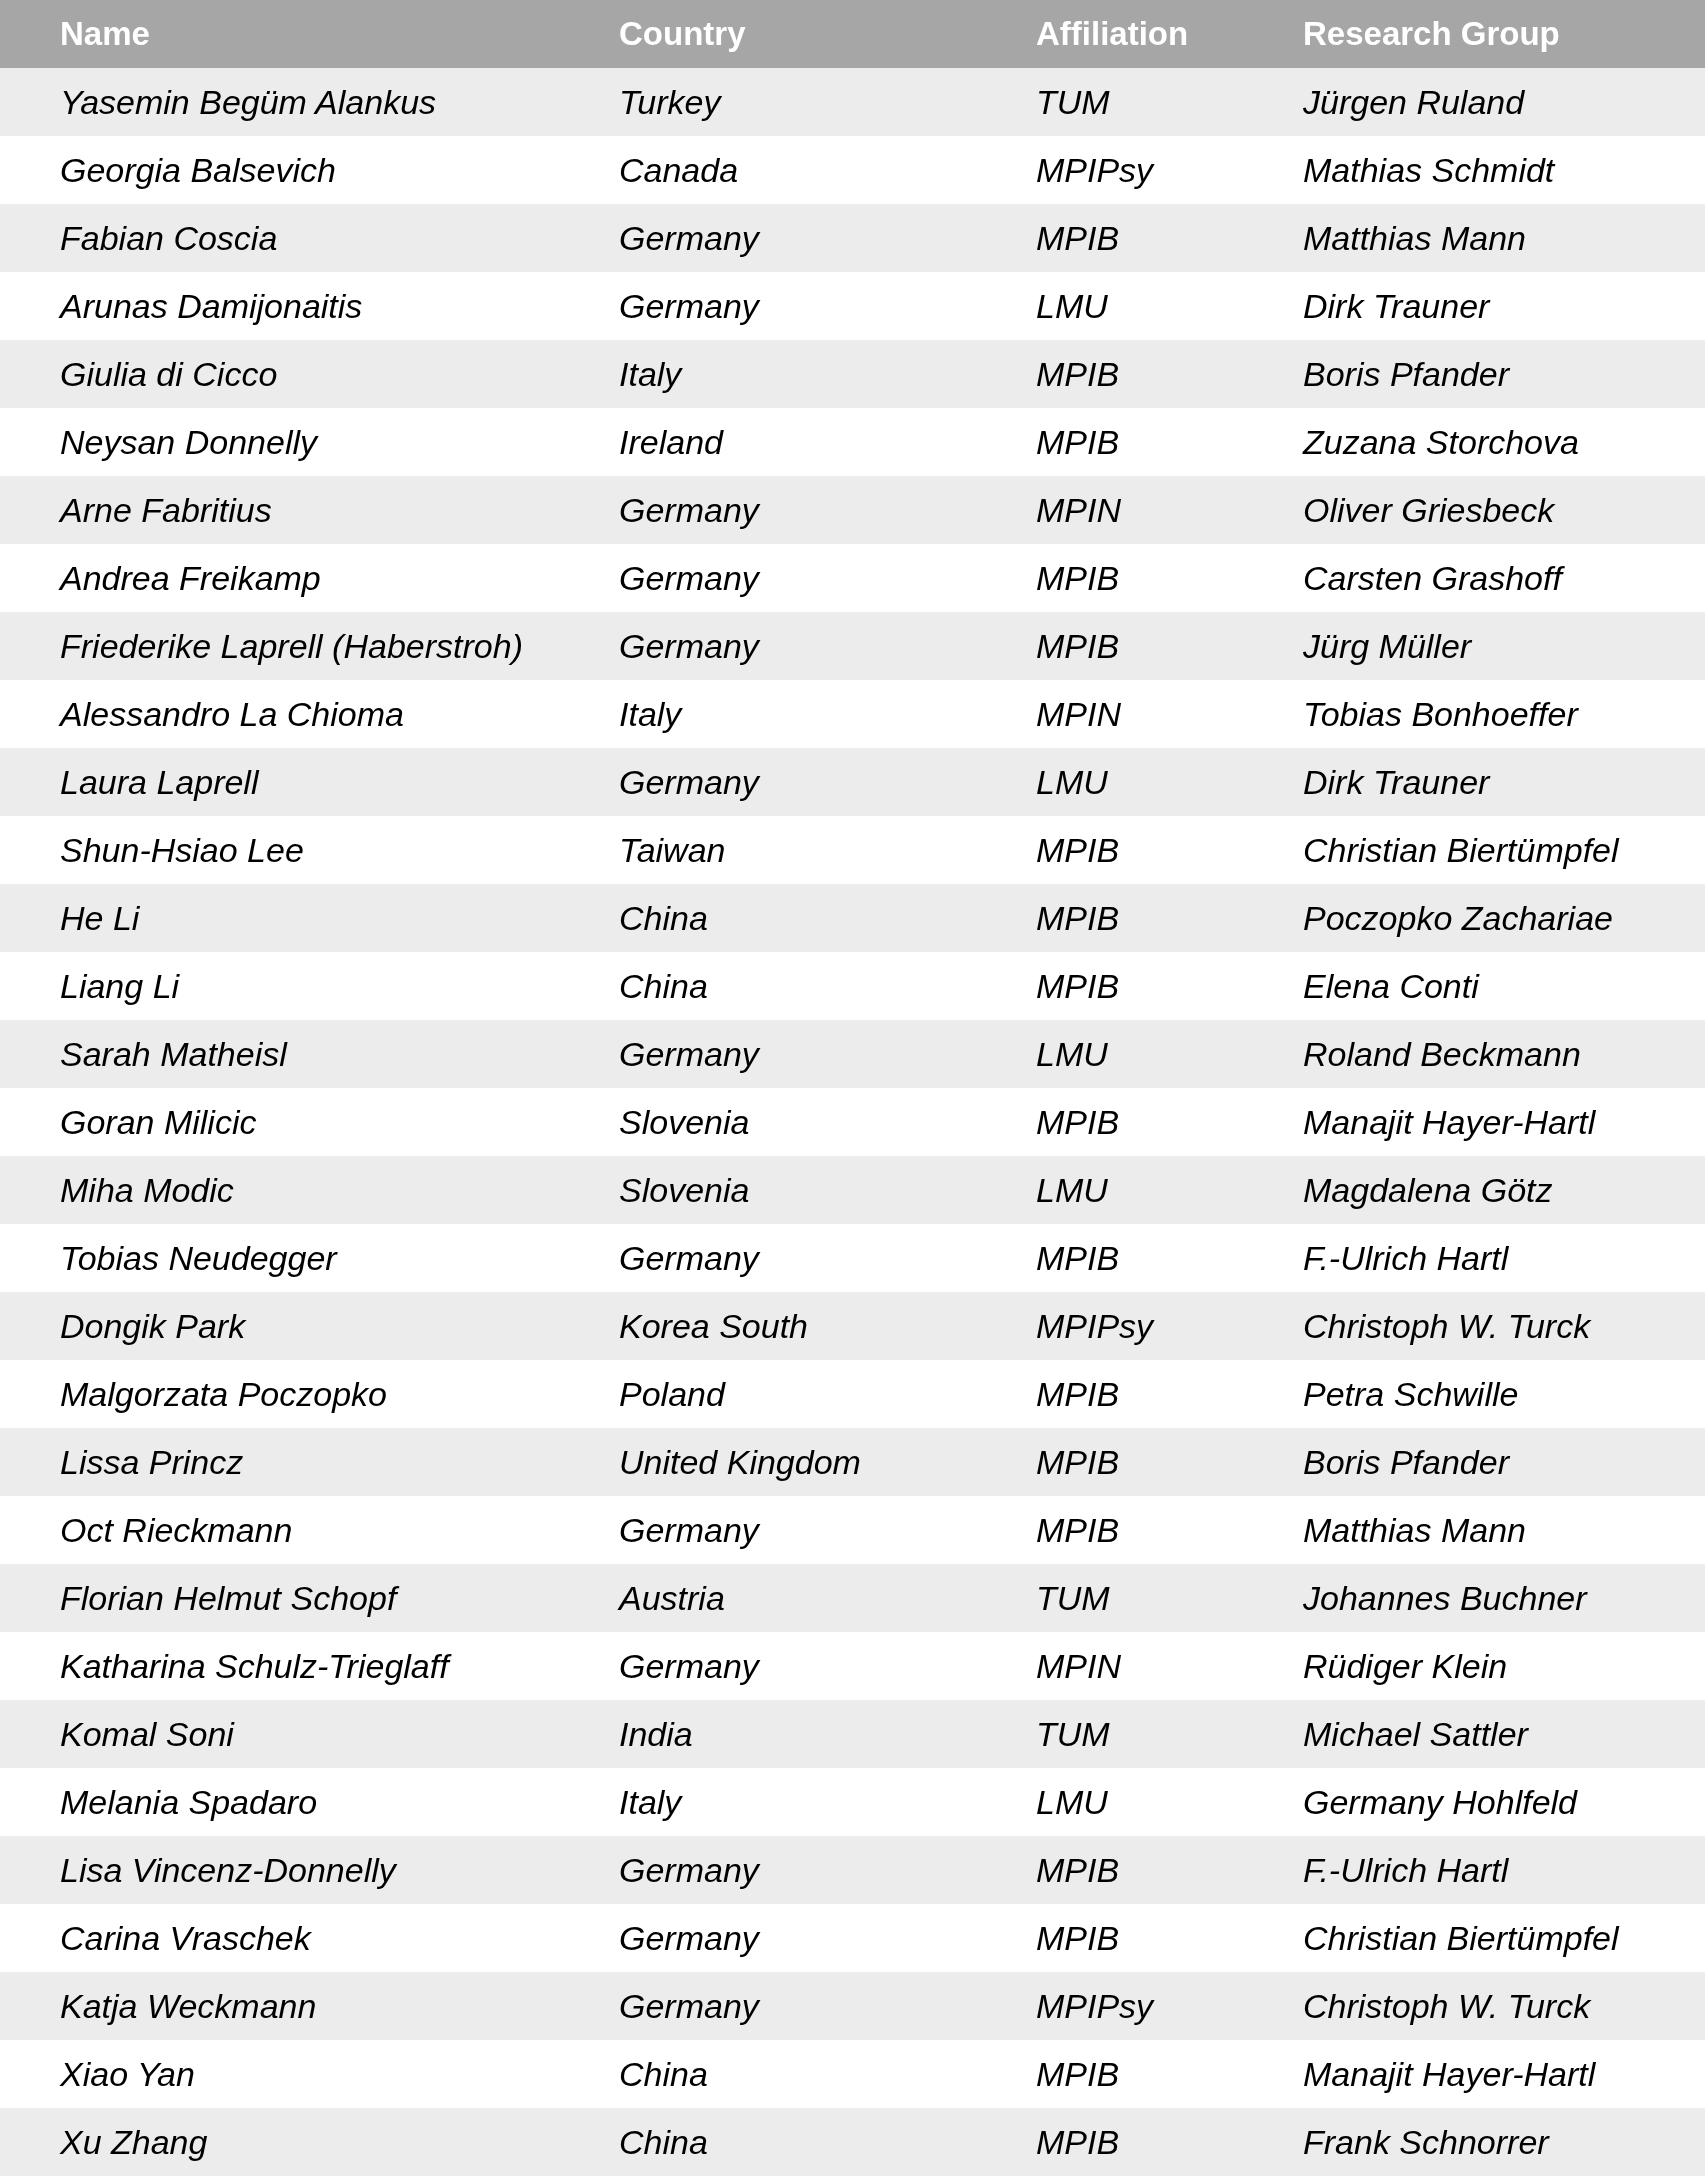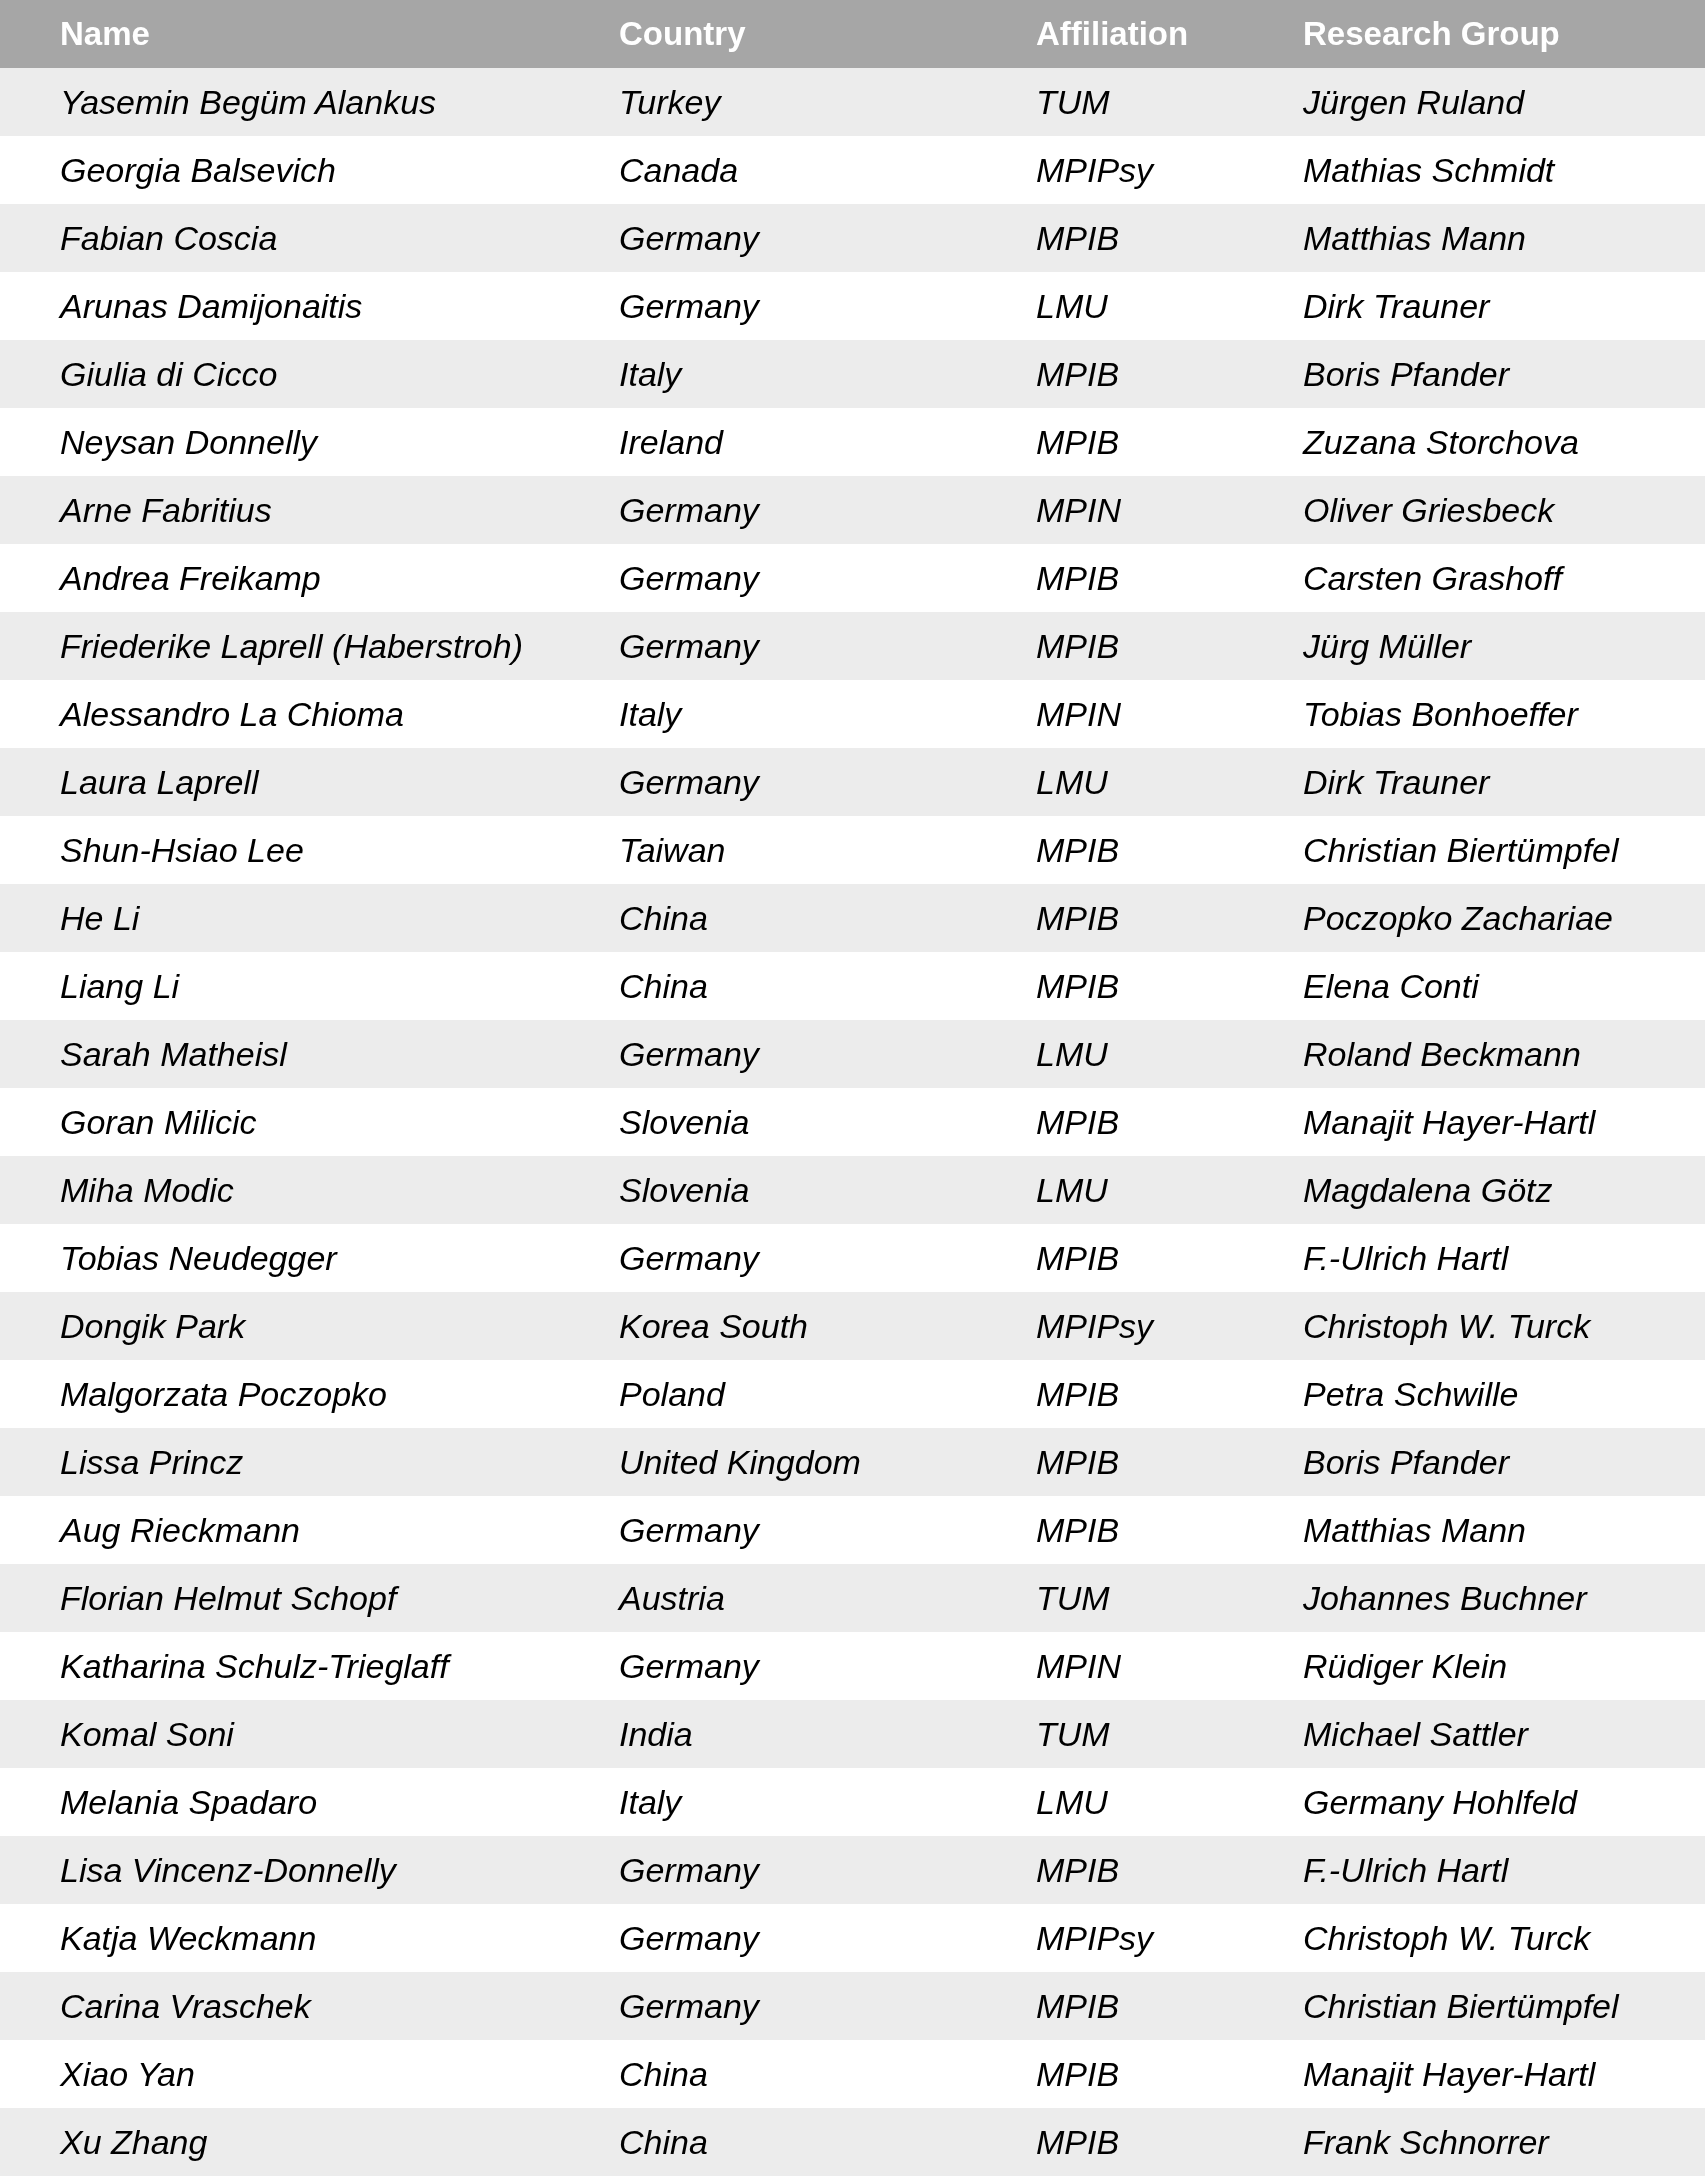--- a/index.html
+++ b/index.html
@@ -207,21 +207,21 @@
   </tr>
 
   <tr>
     <td>Lissa Princz</td>
     <td>United Kingdom</td>
     <td>MPIB</td>
     <td>Boris Pfander</td>
   </tr>
 
   <tr>
-    <td>Aug Rieckmann</td>
+    <td>Oct Rieckmann</td>
     <td>Germany</td>
     <td>MPIB</td>
     <td>Matthias Mann</td>
   </tr>
 
   <tr>
     <td>Florian Helmut Schopf</td>
     <td>Austria</td>
     <td>TUM</td>
     <td>Johannes Buchner</td>
@@ -249,34 +249,34 @@
   </tr>
 
   <tr>
     <td>Lisa Vincenz-Donnelly</td>
     <td>Germany</td>
     <td>MPIB</td>
     <td>F.-Ulrich Hartl</td>
   </tr>
 
   <tr>
+    <td>Carina Vraschek</td>
+    <td>Germany</td>
+    <td>MPIB</td>
+    <td>Christian Biertümpfel</td>
+  </tr>
+
+  <tr>
     <td>Katja Weckmann</td>
     <td>Germany</td>
     <td>MPIPsy</td>
     <td>Christoph W. Turck</td>
   </tr>
 
   <tr>
-    <td>Carina Vraschek</td>
-    <td>Germany</td>
-    <td>MPIB</td>
-    <td>Christian Biertümpfel</td>
-  </tr>
-
-  <tr>
     <td>Xiao Yan</td>
     <td>China</td>
     <td>MPIB</td>
     <td>Manajit Hayer-Hartl</td>
   </tr>
 
   <tr>
     <td>Xu Zhang</td>
     <td>China</td>
     <td>MPIB</td>

